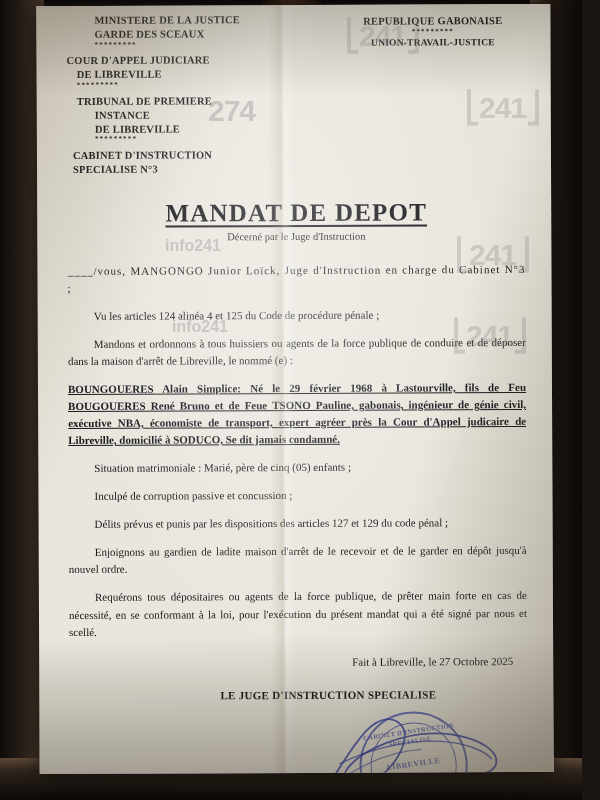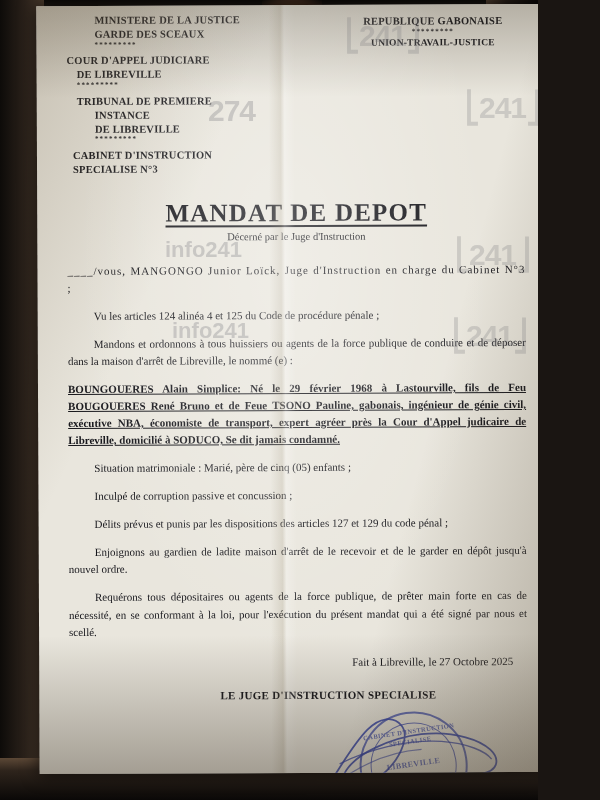--- a/index.html
+++ b/index.html
@@ -9,21 +9,21 @@
   }
   body {
     width: 600px;
     height: 800px;
     overflow: hidden;
     font-family: "Liberation Serif", serif;
   }
 
   #photo {
     position: relative;
-    width: 538px;
+    width: 582px;
     height: 800px;
     background: #241c17;
     overflow: hidden;
   }
 
   
   .edge-left {
     position: absolute;
     left: 0; top: 0;
     width: 44px; height: 800px;
@@ -205,21 +205,21 @@
   .wm {
     position: absolute;
     font-family: "Liberation Sans", sans-serif;
     font-weight: bold;
     color: rgba(120,120,125,0.30);
     pointer-events: none;
     user-select: none;
     white-space: nowrap;
   }
   .wm-big { font-size: 30px; letter-spacing: -1px; }
-  .wm-small { font-size: 22px; }
+  .wm-small { font-size: 16px; }
   .wm-bracket { color: rgba(120,120,125,0.26); }
 </style>
 </head>
 <body>
 
 <div id="photo">
 
   <div class="edge-top"></div>
   <div class="wood-blob"></div>
   <div class="edge-left"></div>

